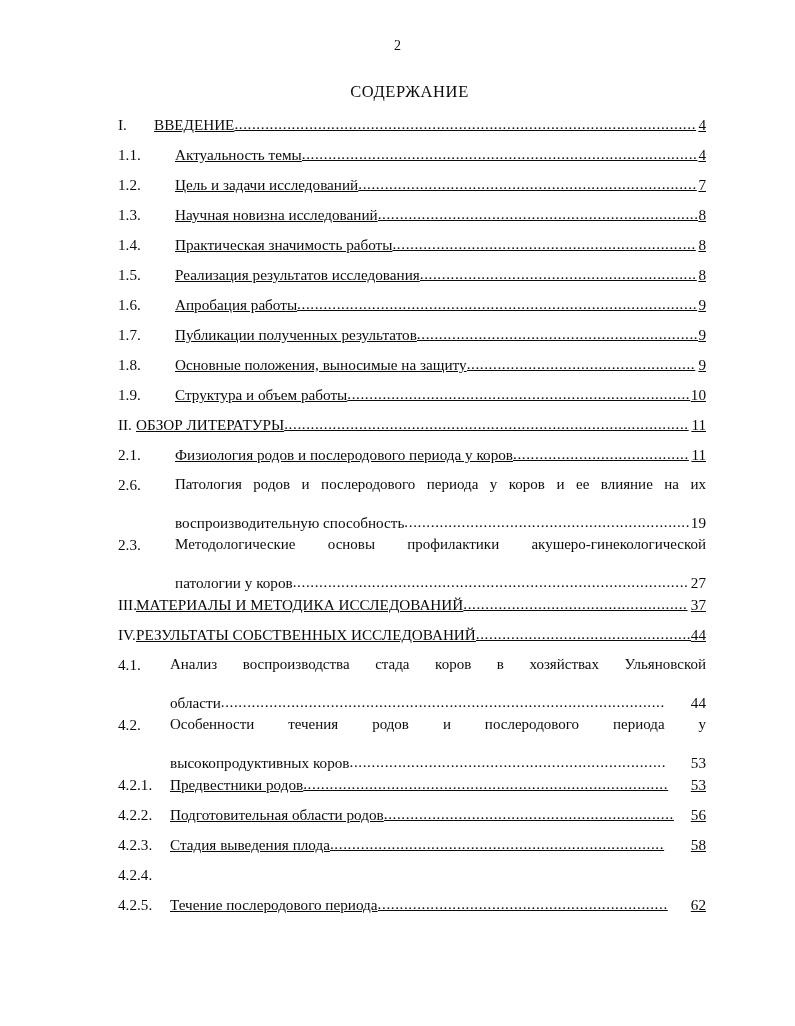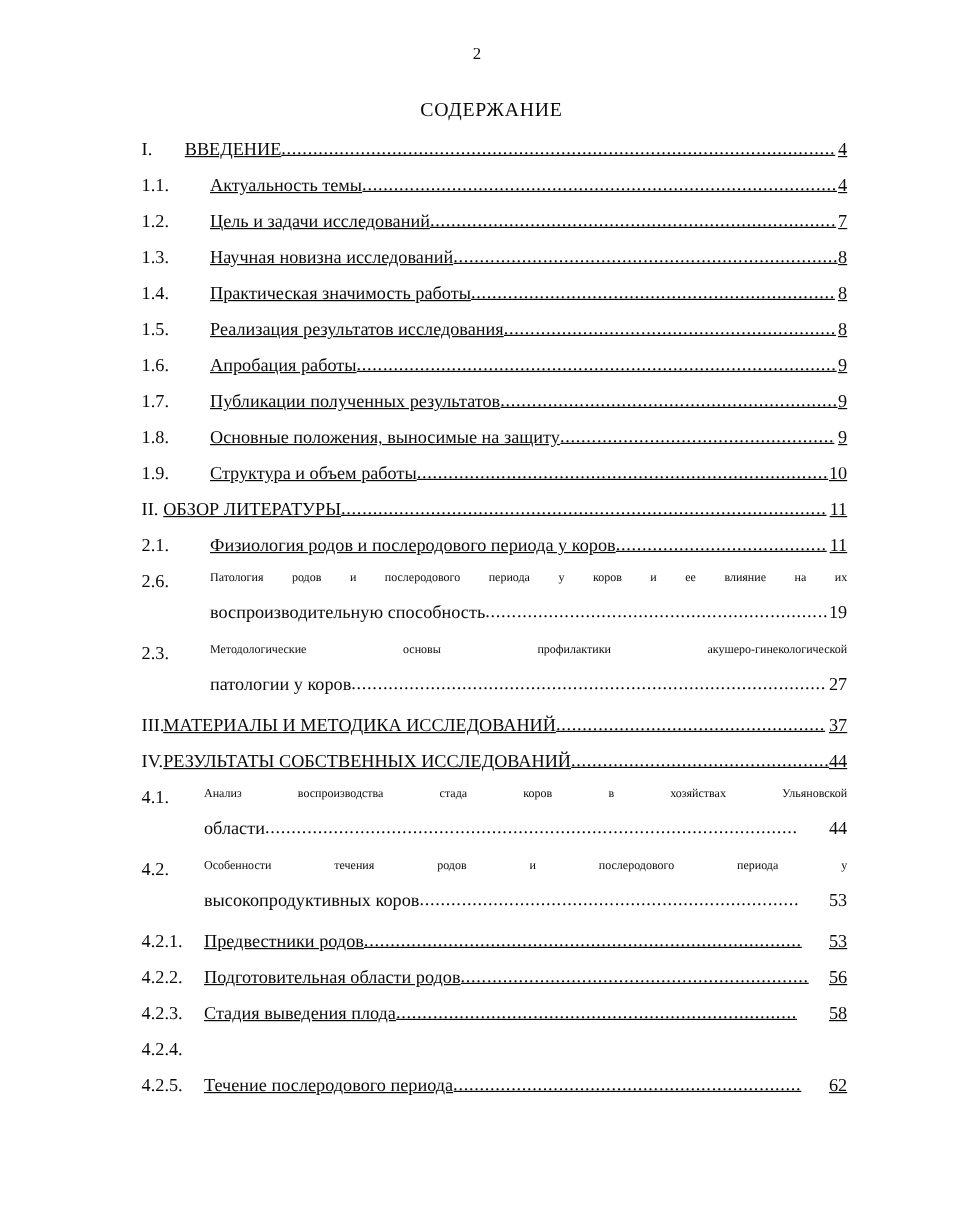--- a/index.html
+++ b/index.html
@@ -101,21 +101,21 @@
   .pageno {
     flex: 0 0 auto;
     font-size: 15.2px;
     text-align: right;
   }
 
   
   .just-line {
     text-align: justify;
     text-align-last: justify;
-    font-size: 10px;
+    font-size: 15px;
     padding-top: 4px;
     word-spacing: 0.5px;
   }
   .just-line::after {
     content: "";
     display: inline-block;
     width: 100%;
   }
 
   .cont-row {

